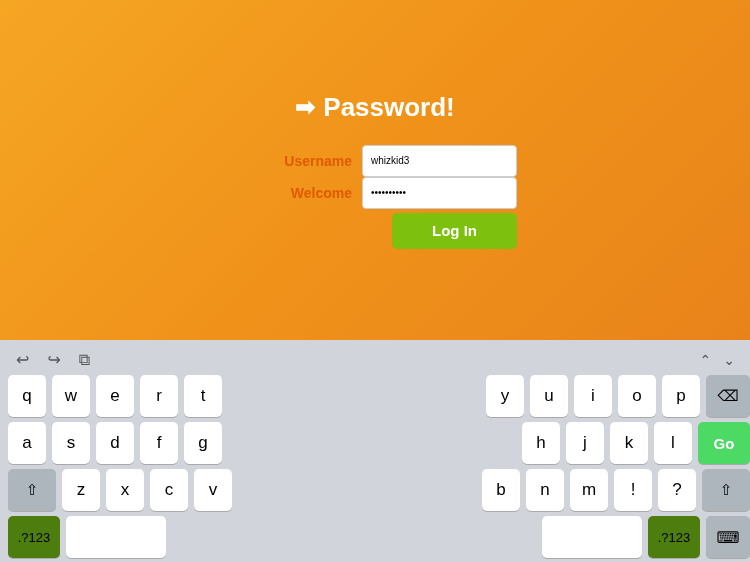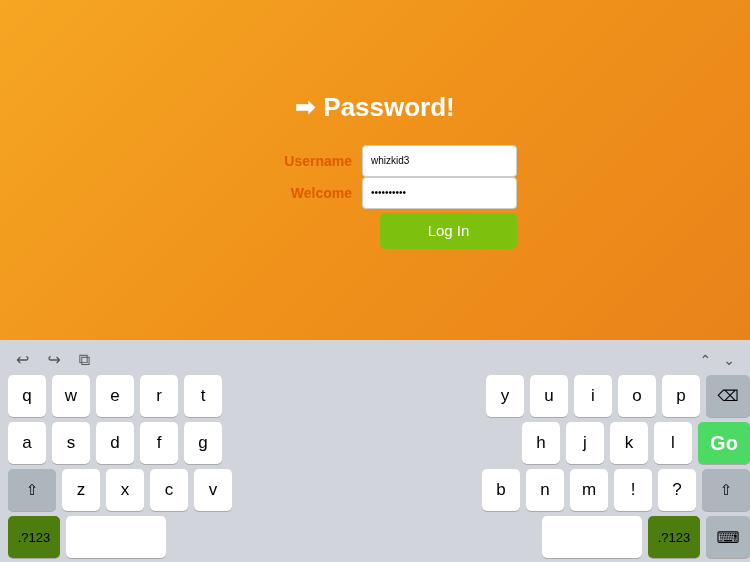--- a/index.html
+++ b/index.html
@@ -62,28 +62,28 @@
       outline: none;
     }
 
     #login-button-row {
       display: flex;
       justify-content: flex-end;
       margin-top: 4px;
     }
 
     #login-button {
-      width: 137px;
+      width: 125px;
       height: 36px;
       background: #7dc10e;
       border: none;
       border-radius: 5px;
       color: white;
       font-size: 15px;
-      font-weight: 400;
+      font-weight: 700;
       cursor: pointer;
       margin-left: 85px;
     }
 
     
     #keyboard-area {
       width: 750px;
       height: 222px;
       background: #d1d5db;
       padding: 6px 4px 4px 4px;
@@ -143,21 +143,21 @@
       display: flex;
       align-items: center;
       justify-content: center;
       box-shadow: 0 1px 0 #aaa;
       padding: 0 6px;
     }
 
     .kb-key-go {
       background: #4cd964;
       color: white;
-      font-size: 20px;
+      font-size: 15px;
       font-weight: 600;
       min-width: 52px;
     }
 
     .kb-key-delete {
       background: #adb5bd;
       font-size: 15px;
       min-width: 44px;
     }
 

